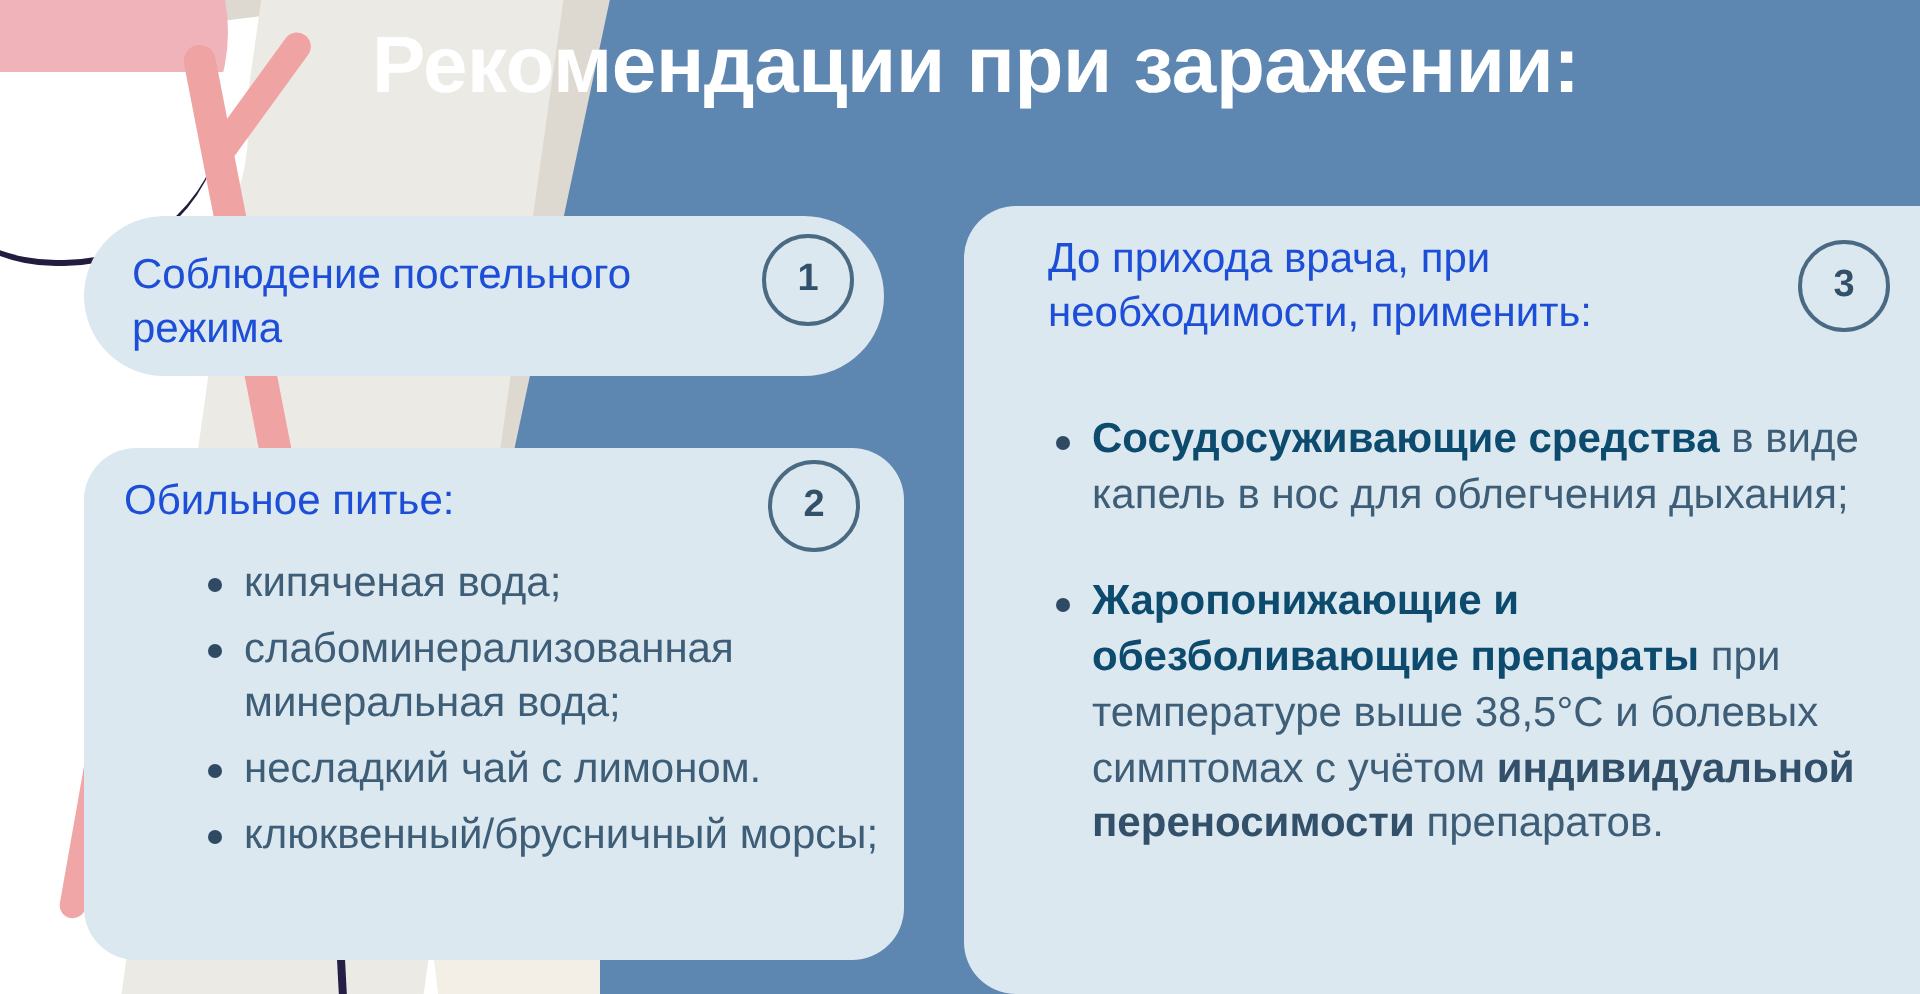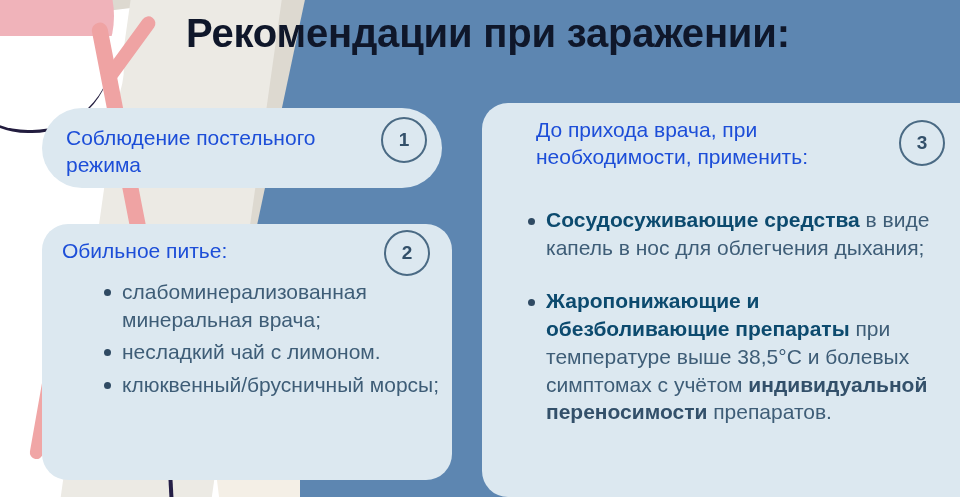--- a/index.html
+++ b/index.html
@@ -111,21 +111,21 @@
     position: absolute; left: 0; top: 214px;
     width: 170px; height: 230px;
     background: #f2ede4;
   }
 
   
   .title {
     position: absolute;
     left: 186px; top: 10px;
     width: 760px;
-    color: #0f172a;
+    color: #ffffff;
     font-size: 40px;
     font-weight: 700;
     letter-spacing: -0.2px;
     line-height: 1.15;
   }
 
   
   .card {
     position: absolute;
     background: #dce8f0;
@@ -148,21 +148,21 @@
   }
 
   .card-head {
     font-size: 21px;
     line-height: 1.28;
     color: #1d4ed8;
     font-weight: 400;
   }
   #card1 .card-head { position: absolute; left: 24px; top: 17px; width: 330px; }
   #card2 .card-head { position: absolute; left: 20px; top: 14px; width: 320px; }
-  #card3 .card-head { position: absolute; left: 42px; top: 14px; width: 340px; margin-left: 12px; }
+  #card3 .card-head { position: absolute; left: 42px; top: 14px; width: 340px; }
 
   .num-circle {
     position: absolute;
     width: 46px; height: 46px;
     border: 2px solid #4a6a84;
     border-radius: 50%;
     box-sizing: border-box;
     color: #33506a;
     font-size: 19px;
     font-weight: 700;
@@ -241,21 +241,22 @@
   <div class="title">Рекомендации при заражении:</div>
 
   <div class="card" id="card1">
     <div class="card-head">Соблюдение постельного режима</div>
   </div>
   <div class="num-circle" id="num1">1</div>
 
   <div class="card" id="card2">
     <div class="card-head">Обильное питье:</div>
     <ul class="blist">
-      <li>слабоминерализованная минеральная врача;</li>
+      <li>кипяченая вода;</li>
+      <li>слабоминерализованная минеральная вода;</li>
       <li>несладкий чай с лимоном.</li>
       <li>клюквенный/брусничный морсы;</li>
     </ul>
   </div>
   <div class="num-circle" id="num2">2</div>
 
   <div class="card" id="card3">
     <div class="card-head">До прихода врача, при необходимости, применить:</div>
     <ul class="blist">
       <li>

